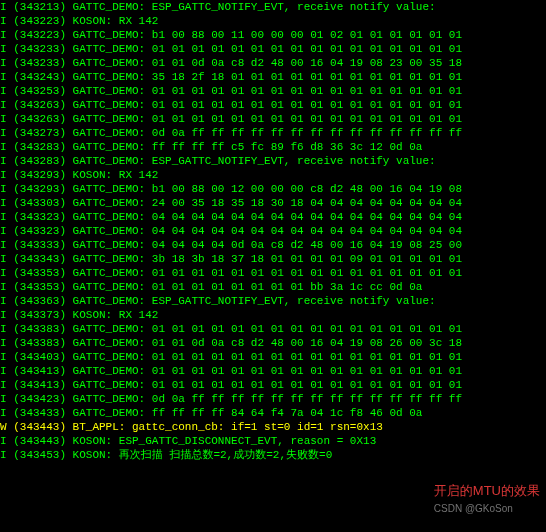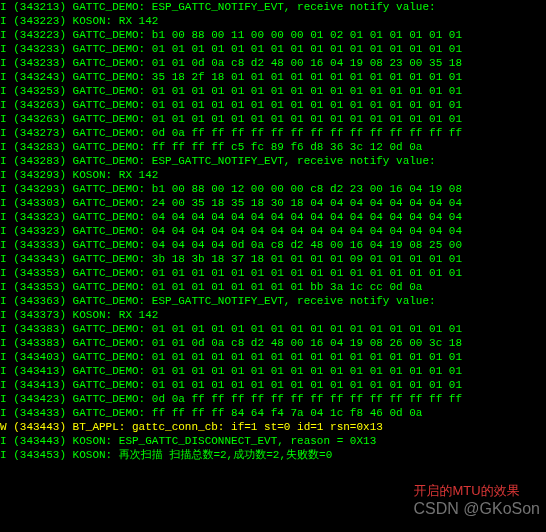--- a/index.html
+++ b/index.html
@@ -28,42 +28,42 @@
     color: #ff4040;
     font-family: -apple-system, "Segoe UI", sans-serif;
     font-size: 13px;
     text-align: left;
     line-height: 18px;
     opacity: 0.85;
   }
   .watermark {
     color: #bfbfbf;
     font-family: -apple-system, "Segoe UI", sans-serif;
-    font-size: 16px;
+    font-size: 10px;
     opacity: 0.7;
   }
 </style>
 </head>
 <body>
 
 <div class="terminal">
     <div class="line">I (343213) GATTC_DEMO: ESP_GATTC_NOTIFY_EVT, receive notify value:</div>
     <div class="line">I (343223) KOSON: RX 142</div>
     <div class="line">I (343223) GATTC_DEMO: b1 00 88 00 11 00 00 00 01 02 01 01 01 01 01 01</div>
     <div class="line">I (343233) GATTC_DEMO: 01 01 01 01 01 01 01 01 01 01 01 01 01 01 01 01</div>
     <div class="line">I (343233) GATTC_DEMO: 01 01 0d 0a c8 d2 48 00 16 04 19 08 23 00 35 18</div>
     <div class="line">I (343243) GATTC_DEMO: 35 18 2f 18 01 01 01 01 01 01 01 01 01 01 01 01</div>
     <div class="line">I (343253) GATTC_DEMO: 01 01 01 01 01 01 01 01 01 01 01 01 01 01 01 01</div>
     <div class="line">I (343263) GATTC_DEMO: 01 01 01 01 01 01 01 01 01 01 01 01 01 01 01 01</div>
     <div class="line">I (343263) GATTC_DEMO: 01 01 01 01 01 01 01 01 01 01 01 01 01 01 01 01</div>
     <div class="line">I (343273) GATTC_DEMO: 0d 0a ff ff ff ff ff ff ff ff ff ff ff ff ff ff</div>
     <div class="line">I (343283) GATTC_DEMO: ff ff ff ff c5 fc 89 f6 d8 36 3c 12 0d 0a</div>
     <div class="line">I (343283) GATTC_DEMO: ESP_GATTC_NOTIFY_EVT, receive notify value:</div>
     <div class="line">I (343293) KOSON: RX 142</div>
-    <div class="line">I (343293) GATTC_DEMO: b1 00 88 00 12 00 00 00 c8 d2 23 00 16 04 19 08</div>
+    <div class="line">I (343293) GATTC_DEMO: b1 00 88 00 12 00 00 00 c8 d2 48 00 16 04 19 08</div>
     <div class="line">I (343303) GATTC_DEMO: 24 00 35 18 35 18 30 18 04 04 04 04 04 04 04 04</div>
     <div class="line">I (343323) GATTC_DEMO: 04 04 04 04 04 04 04 04 04 04 04 04 04 04 04 04</div>
     <div class="line">I (343323) GATTC_DEMO: 04 04 04 04 04 04 04 04 04 04 04 04 04 04 04 04</div>
     <div class="line">I (343333) GATTC_DEMO: 04 04 04 04 0d 0a c8 d2 48 00 16 04 19 08 25 00</div>
     <div class="line">I (343343) GATTC_DEMO: 3b 18 3b 18 37 18 01 01 01 01 09 01 01 01 01 01</div>
     <div class="line">I (343353) GATTC_DEMO: 01 01 01 01 01 01 01 01 01 01 01 01 01 01 01 01</div>
     <div class="line">I (343353) GATTC_DEMO: 01 01 01 01 01 01 01 01 bb 3a 1c cc 0d 0a</div>
     <div class="line">I (343363) GATTC_DEMO: ESP_GATTC_NOTIFY_EVT, receive notify value:</div>
     <div class="line">I (343373) KOSON: RX 142</div>
     <div class="line">I (343383) GATTC_DEMO: 01 01 01 01 01 01 01 01 01 01 01 01 01 01 01 01</div>

